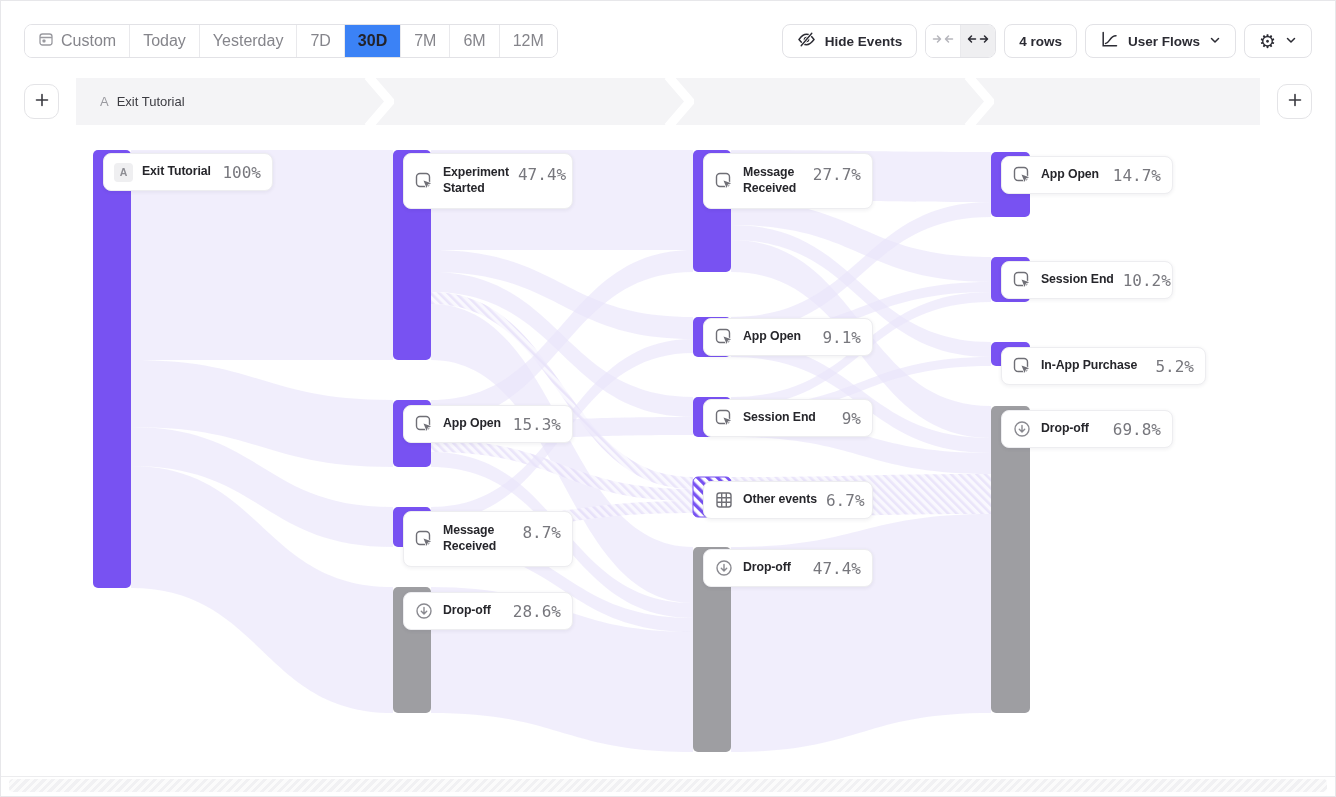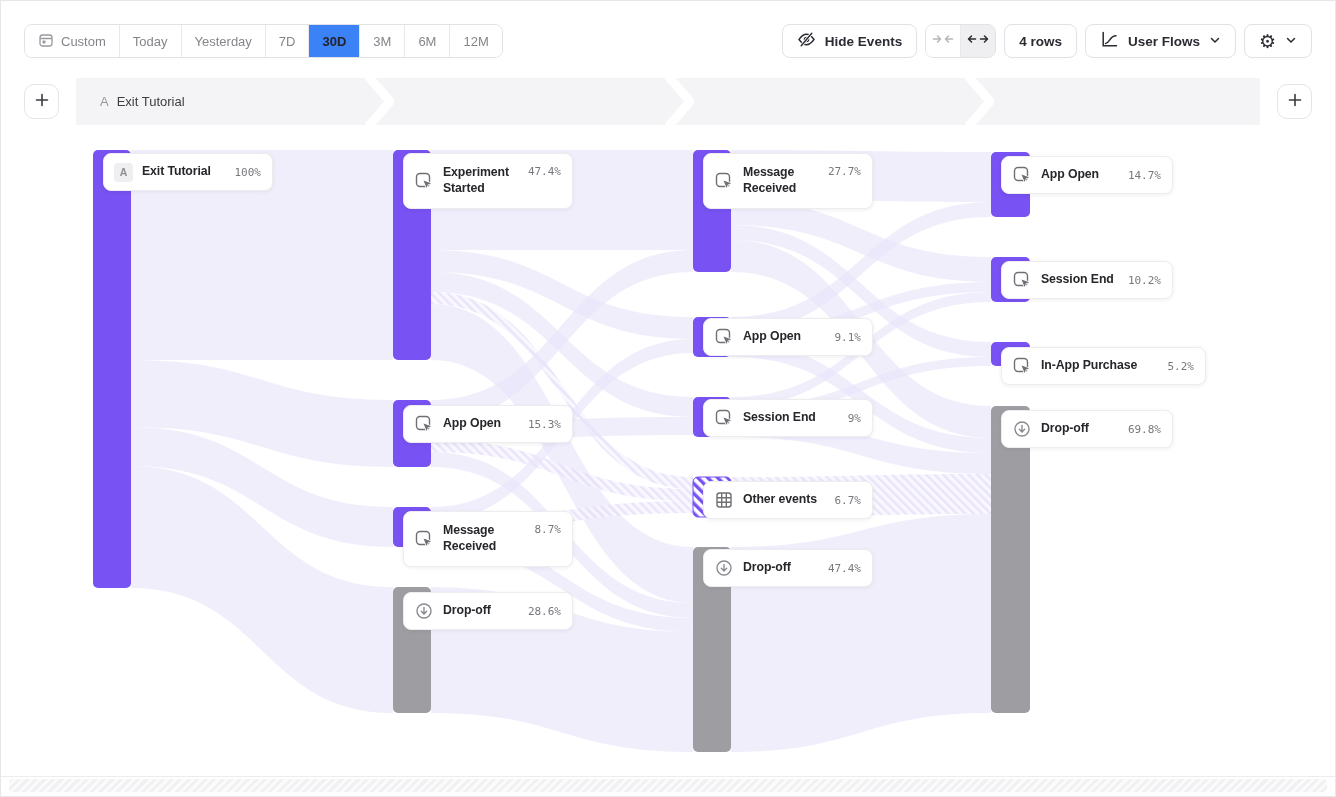--- a/index.html
+++ b/index.html
@@ -5,21 +5,21 @@
   html,body{margin:0;padding:0;}
   body{
     width:1336px;height:797px;position:relative;overflow:hidden;background:#ffffff;
     font-family:"Liberation Sans","DejaVu Sans",sans-serif;color:#2b2b33;
   }
   .frame{position:absolute;inset:0;border:1px solid #e7e7ea;pointer-events:none;z-index:60;}
 
   
   .toolbar{position:absolute;left:24px;right:24px;top:24px;height:34px;display:flex;justify-content:space-between;align-items:center;z-index:30;}
   .seg-group{display:flex;align-items:stretch;height:34px;border:1px solid #e2e2e6;border-radius:8px;background:#fff;overflow:hidden;box-sizing:border-box;}
-  .seg{display:flex;align-items:center;gap:7px;padding:0 13px;font-size:13px;color:#85858b;border-left:1px solid #e9e9ec;cursor:pointer;background:#fff;white-space:nowrap;}
+  .seg{display:flex;align-items:center;gap:7px;padding:0 13px;font-size:16px;color:#85858b;border-left:1px solid #e9e9ec;cursor:pointer;background:#fff;white-space:nowrap;}
   .seg:first-child{border-left:none;}
   .seg.selected{background:#3b82f6;color:#232329;font-weight:bold;}
   .right-cluster{display:flex;gap:8px;align-items:center;}
   .btn{display:flex;align-items:center;gap:9px;height:34px;padding:0 14px;border:1px solid #e2e2e6;border-radius:8px;background:#fff;font-size:13.5px;font-weight:bold;color:#2b2b33;box-sizing:border-box;cursor:pointer;white-space:nowrap;}
   .arrow-group{display:flex;height:34px;border:1px solid #e2e2e6;border-radius:8px;overflow:hidden;box-sizing:border-box;}
   .arrow-seg{width:34px;display:flex;align-items:center;justify-content:center;background:#fff;cursor:pointer;}
   .arrow-seg.active{background:#efeff1;}
   .arrow-seg + .arrow-seg{border-left:1px solid #e9e9ec;}
   .gear-glyph{font-size:19px;line-height:1;color:#2b2b33;font-family:"DejaVu Sans",sans-serif;}
 
@@ -33,21 +33,21 @@
   .band-title{color:#3c3c42;}
   .band-chev{position:absolute;top:0;}
 
   
   #sankey{position:absolute;left:0;top:0;z-index:8;}
   #cards{position:absolute;inset:0;z-index:12;pointer-events:none;}
   .card{position:absolute;display:flex;align-items:center;gap:9px;padding:0 11px 0 10px;background:#fff;border:1px solid #ededf0;border-radius:8px;box-shadow:0 1px 4px rgba(25,25,50,.07);box-sizing:border-box;pointer-events:auto;cursor:pointer;}
   .card .cicon{flex:0 0 auto;display:flex;align-items:center;justify-content:center;}
   .card .lbl{font-size:12.3px;font-weight:bold;color:#26262b;line-height:1.3;white-space:nowrap;letter-spacing:-0.1px;}
   .card.tall .lbl{white-space:normal;width:80px;}
-  .card .pct{margin-left:auto;font-family:"DejaVu Sans Mono",monospace;font-size:11px;color:#77777d;white-space:nowrap;}
+  .card .pct{margin-left:auto;font-family:"DejaVu Sans Mono",monospace;font-size:16px;color:#77777d;white-space:nowrap;}
   .card.tall .pct{align-self:flex-start;margin-top:11px;}
   .letter-chip{width:19px;height:19px;border-radius:4px;background:#efeff1;color:#8d8d93;font-size:10.5px;font-weight:bold;display:flex;align-items:center;justify-content:center;}
 
   
   .bottom-rule{position:absolute;left:0;right:0;top:776px;border-top:1px solid #ececee;z-index:20;}
   .scrollstrip{position:absolute;left:9px;right:9px;top:779px;height:13px;border-radius:4px;z-index:21;
     background:repeating-linear-gradient(135deg,#f1f1f3 0 3px,#fbfbfb 3px 6px);}
 </style>
 </head>
 <body>
@@ -70,21 +70,21 @@
       <div class="seg">
         <span>Yesterday</span>
       </div>
       <div class="seg">
         <span>7D</span>
       </div>
       <div class="seg selected">
         <span>30D</span>
       </div>
       <div class="seg">
-        <span>3M</span>
+        <span>7M</span>
       </div>
       <div class="seg">
         <span>6M</span>
       </div>
       <div class="seg">
         <span>12M</span>
       </div>
     </div>
   <div class="right-cluster">
     <button class="btn">

